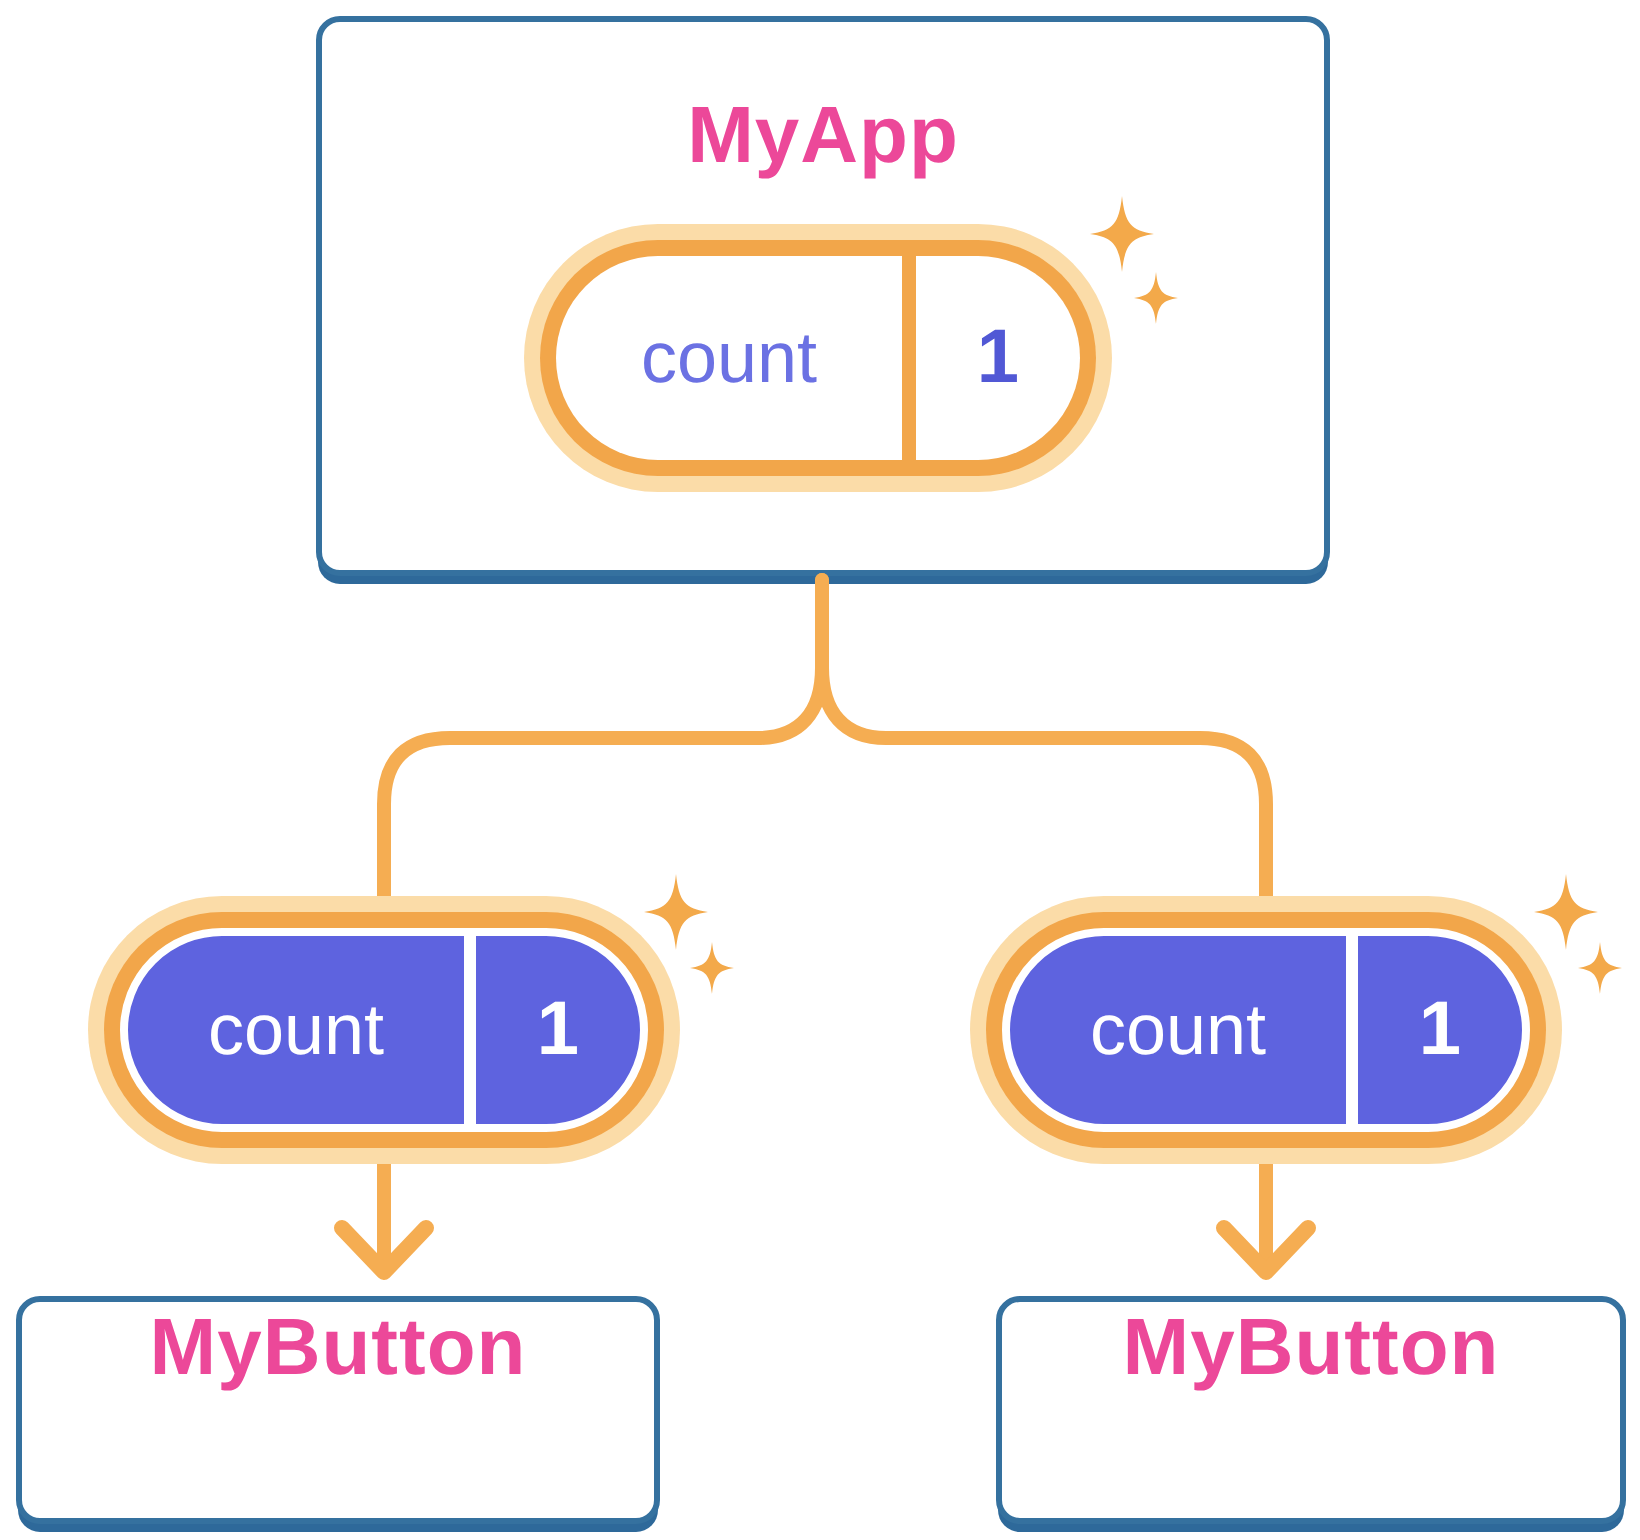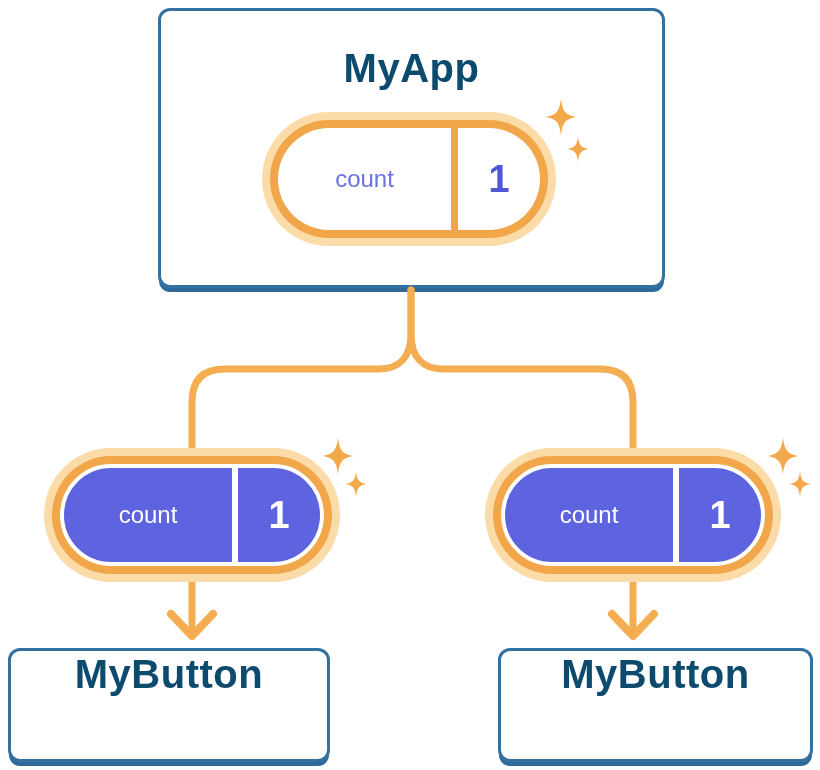--- a/index.html
+++ b/index.html
@@ -28,21 +28,21 @@
     padding-top: 34px;
   }
   .card-leaf {
     display: flex; align-items: flex-start; justify-content: center;
   }
   .card-leaf-left  { left: 8px;   top: 648px; width: 322px; height: 114px; }
   .card-leaf-right { left: 498px; top: 648px; width: 315px; height: 114px; }
   .card-title {
     font-size: 40px;
     font-weight: 600;
-    color: #0c4a6e;
+    color: #ec4899;
     letter-spacing: 0.5px;
     line-height: 1.15;
   }
 
   
   .pill {
     position: absolute;
     box-sizing: border-box;
     border-radius: 999px;
     background: #FBDCA8;          
@@ -66,21 +66,21 @@
     display: flex;
     align-items: stretch;
     overflow: hidden;
   }
   .pill-core.light { background: #ffffff; }
   .pill-core.dark  { background: #5E63DF; border: 4px solid #ffffff; }
 
   .pill-name {
     flex: 1;
     display: flex; align-items: center; justify-content: center;
-    font-size: 24px;
+    font-size: 36px;
     line-height: 1;
   }
   .pill-divider { width: 7px; }
   .pill-core.light .pill-divider { background: #F2A64A; }
   .pill-core.dark  .pill-divider { background: #ffffff; width: 6px; }
   .pill-value {
     width: 82px;
     display: flex; align-items: center; justify-content: center;
     font-size: 38px;
     font-weight: 700;

